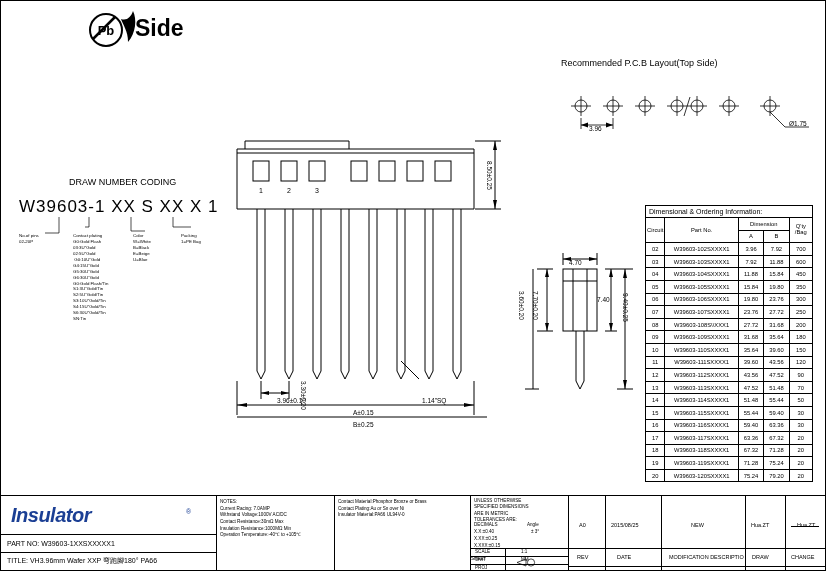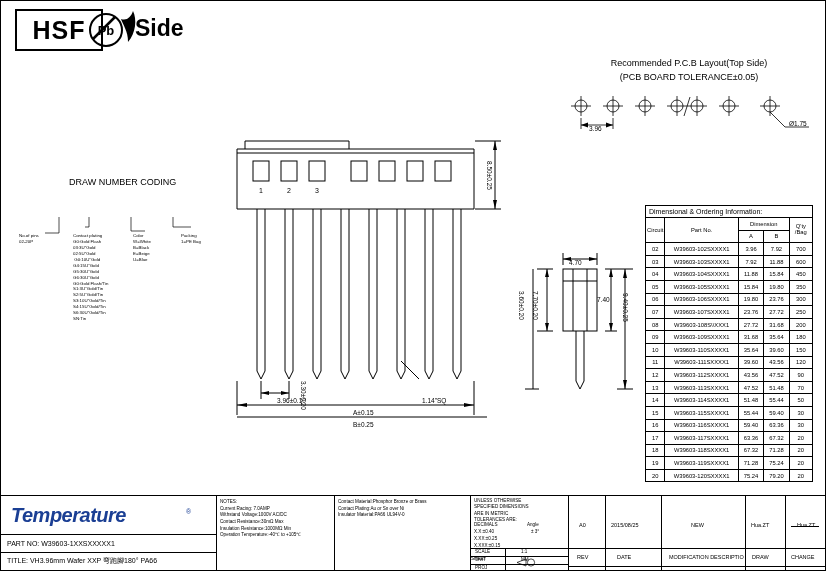--- a/index.html
+++ b/index.html
@@ -7,21 +7,21 @@
   #sheet{position:relative;width:826px;height:571px;box-sizing:border-box;border:1.5px solid #000;overflow:hidden;}
   .abs{position:absolute;}
   
   #hsf-box{left:14px;top:8px;width:84px;height:38px;border:2px solid #000;display:flex;align-items:center;justify-content:center;}
   #hsf-text{font-size:25px;font-weight:bold;letter-spacing:1px;}
   #pb-circle{left:88px;top:12px;width:30px;height:30px;border-radius:50%;border:2.5px solid #000;display:flex;align-items:center;justify-content:center;font-size:13px;font-weight:bold;}
   #pb-slash{left:88px;top:12px;width:30px;height:30px;}
   #rohs-leaf{left:116px;top:8px;width:22px;height:34px;}
   #rohs-text{left:134px;top:14px;font-size:23px;font-weight:bold;letter-spacing:0px;}
   
-  #pcb-note{left:560px;top:56px;width:256px;text-align:center;font-size:9px;line-height:1.5;}
+  #pcb-note{left:560px;top:56px;width:256px;text-align:left;font-size:9px;line-height:1.5;}
   #pcb-draw{left:556px;top:88px;width:262px;height:60px;}
   
   #pnc-title{left:68px;top:176px;font-size:9px;}
   #pnc-main{left:18px;top:196px;font-size:17px;letter-spacing:1px;}
   .legend{position:absolute;font-size:4.4px;line-height:1.35;white-space:pre;}
   
   #tbl-wrap{left:644px;top:204px;width:168px;}
   #tbl-title{font-size:7px;border:1px solid #000;border-bottom:none;padding:2px 3px;}
   table.dim{border-collapse:collapse;width:168px;font-size:5.8px;}
   table.dim td,table.dim th{border:1px solid #000;padding:0px 1px;text-align:center;height:11.6px;font-weight:normal;}
@@ -44,37 +44,33 @@
   #rev-box{left:568px;top:0;width:256px;height:75px;font-size:5.5px;}
   .gl{position:absolute;background:#000;}
   svg{display:block;}
   .lbl{position:absolute;font-size:6.5px;white-space:pre;}
 </style>
 </head>
 <body>
 
 <div id="sheet">
 
-  <div class="abs" id="hsf-box">
-    <span id="hsf-text">HSF</span>
-  </div>
   <div class="abs" id="pb-circle">
     <span>Pb</span>
   </div>
   <svg class="abs" id="pb-slash" viewBox="0 0 30 30">
     <line x1="4" y1="26" x2="26" y2="4" stroke="#000" stroke-width="2.5"></line>
   </svg>
   <svg class="abs" id="rohs-leaf" viewBox="0 0 22 34">
     <path d="M11 33 C11 22 6 16 4 10 C10 12 14 8 16 2 C20 10 19 24 11 33 Z" fill="#000"></path>
   </svg>
   <div class="abs" id="rohs-text">Side</div>
 
   <div class="abs" id="pcb-note">
     <div>Recommended P.C.B Layout(Top Side)</div>
-    <div>(PCB BOARD TOLERANCE±0.05)</div>
   </div>
   <svg class="abs" id="pcb-draw" viewBox="0 0 262 60">
     <g stroke="#000" fill="none" stroke-width="0.8">
       <circle cx="24" cy="17" r="6"></circle>
         <line x1="14" y1="17" x2="34" y2="17"></line>
         <line x1="24" y1="7" x2="24" y2="27"></line>
       <circle cx="56" cy="17" r="6"></circle>
         <line x1="46" y1="17" x2="66" y2="17"></line>
         <line x1="56" y1="7" x2="56" y2="27"></line>
       <circle cx="88" cy="17" r="6"></circle>
@@ -101,20 +97,21 @@
       <line x1="213" y1="23" x2="228" y2="38"></line>
         <line x1="228" y1="38" x2="252" y2="38"></line>
     </g>
     <polygon points="24,36 31,33.6 31,38.4" fill="#000"></polygon>
     <polygon points="56,36 49,33.6 49,38.4" fill="#000"></polygon>
   </svg>
   <div class="lbl" style="left:588px;top:124px;">3.96</div>
   <div class="lbl" style="left:788px;top:119px;">Ø1.75</div>
 
   <div class="abs" id="pnc-title">DRAW NUMBER CODING</div>
+  <div class="abs" id="pnc-main">W39603-1 XX S XX   X    1</div>
   <svg class="abs" style="left:14px;top:212px;width:230px;height:32px;" viewBox="0 0 230 32">
     <g stroke="#000" stroke-width="0.7" fill="none">
       <line x1="44" y1="4" x2="44" y2="20"></line>
         <line x1="44" y1="20" x2="30" y2="20"></line>
       <line x1="74" y1="4" x2="74" y2="14"></line>
         <line x1="74" y1="14" x2="70" y2="14"></line>
       <line x1="116" y1="4" x2="116" y2="18"></line>
         <line x1="116" y1="18" x2="130" y2="18"></line>
       <line x1="158" y1="4" x2="158" y2="14"></line>
         <line x1="158" y1="14" x2="176" y2="14"></line>
@@ -403,21 +400,21 @@
             <td class="dimc">75.24</td>
             <td class="dimc">79.20</td>
             <td class="qty">20</td>
           </tr>
         </tbody>
     </table>
   </div>
 
   <div class="abs" id="bottom">
     <div class="cell" id="logo-box">
-      <div class="abs" id="logo-text">Temperature</div>
+      <div class="abs" id="logo-text">Insulator</div>
       <div class="abs" id="logo-reg">®</div>
       <div class="abs" id="pn-row">PART NO: W39603-1XXSXXXXX1</div>
       <div class="abs" id="title-row">TITLE: VH3.96mm Wafer XXP 弯跑腳180° PA66</div>
       <div class="gl" style="left:0;top:38px;width:216px;height:1px;"></div>
       <div class="gl" style="left:0;top:56px;width:216px;height:1px;"></div>
     </div>
 
     <div class="cell" id="notes-box">
       <div>NOTES:</div>
       <div style="white-space:pre;">Current Racing: 7.0AMP

